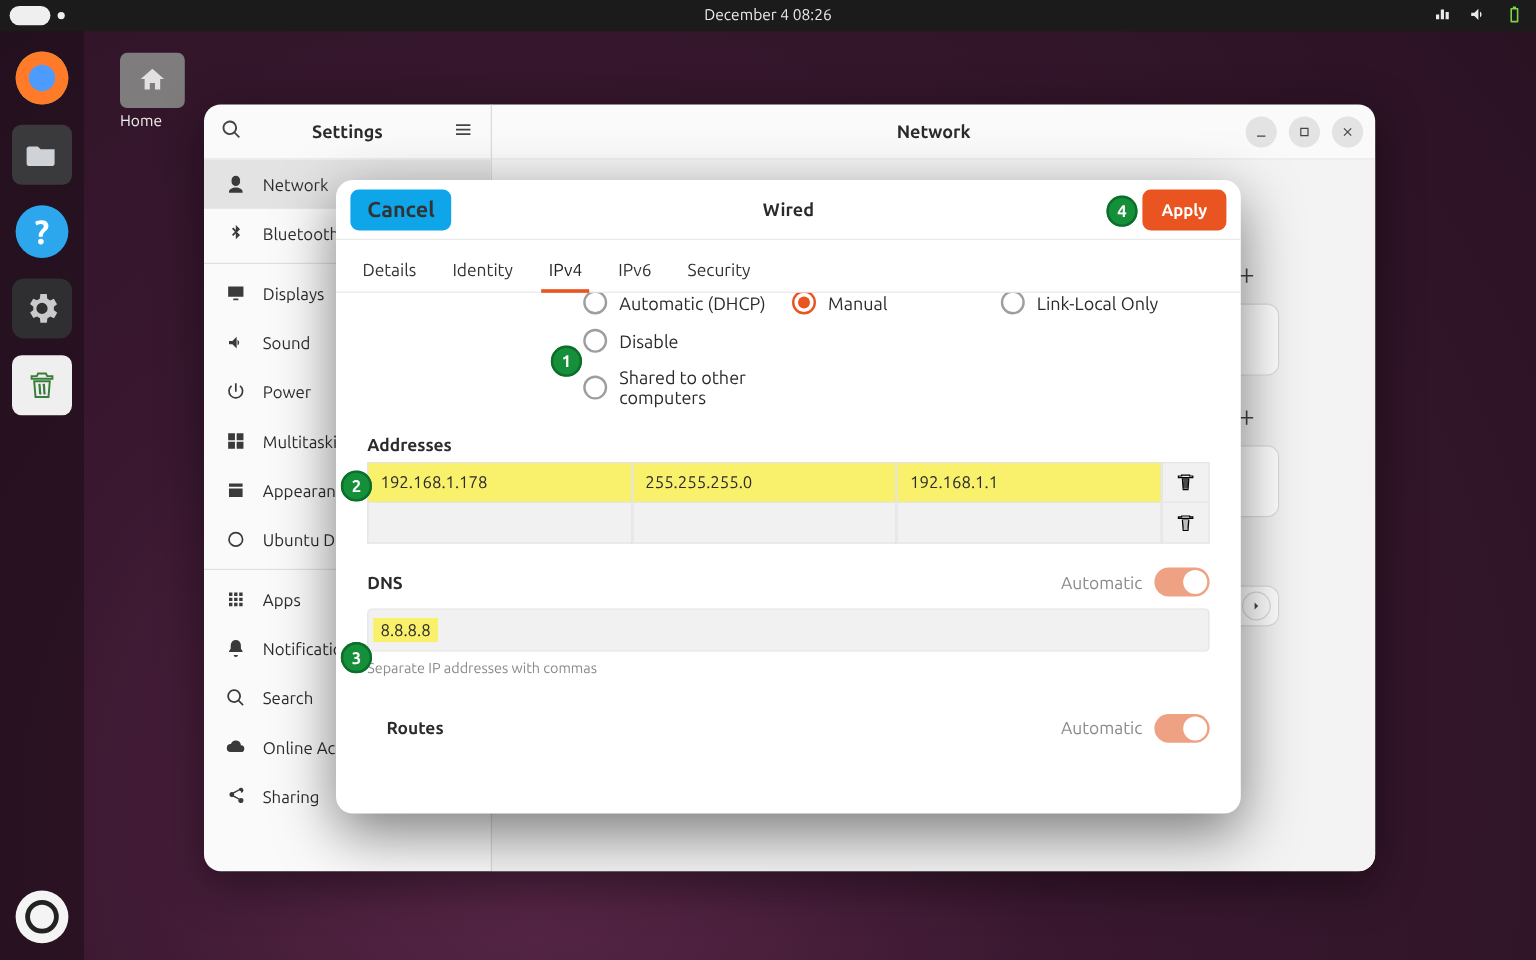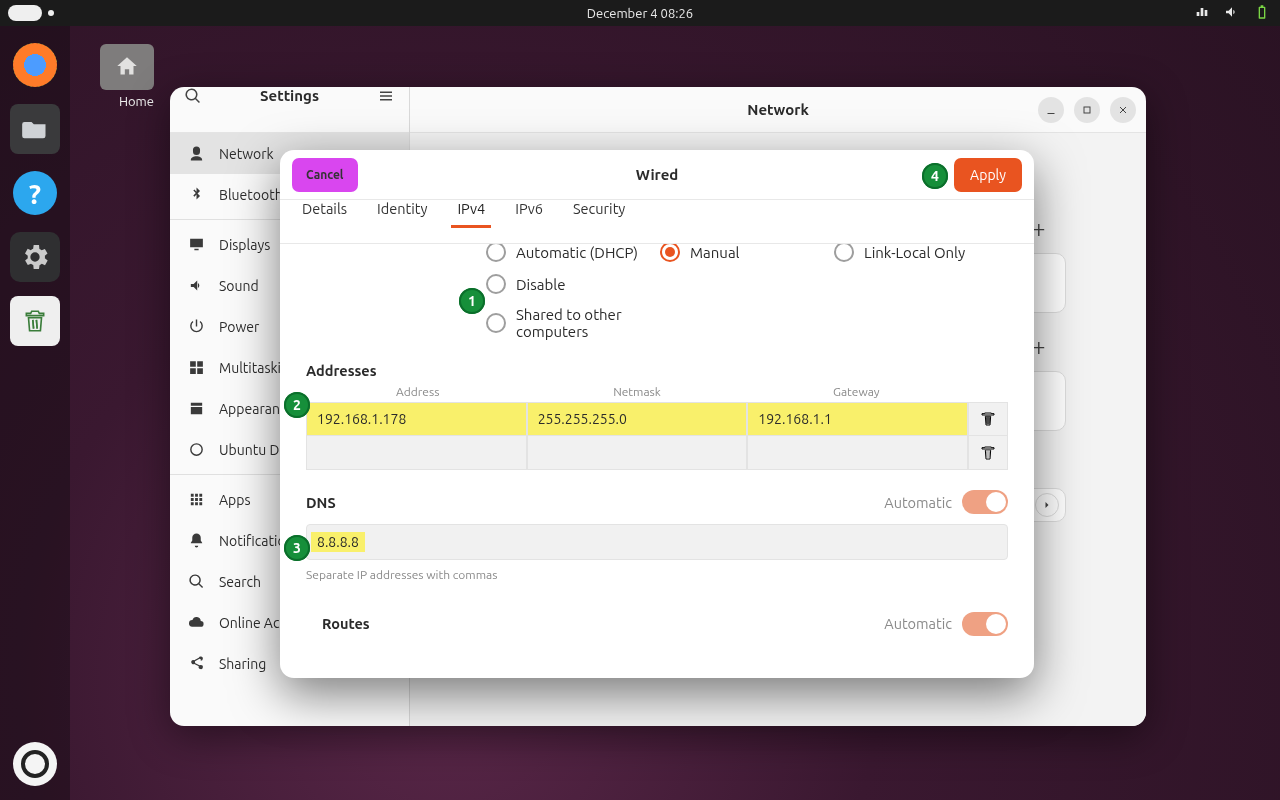--- a/index.html
+++ b/index.html
@@ -22,28 +22,28 @@
   .dock .files svg{fill:#cfd2d6;}
   .dock .help { background:#2ca7ee; border-radius:50%; color:#fff; font-size:28px; font-weight:700; width:44px;height:44px;display:flex;align-items:center;justify-content:center;}
   .dock .settings { background:#2f2f31; border-radius:10px;}
   .dock .settings svg{fill:#cacaca;}
   .dock .trash { background:#efefef; border-radius:8px;}
   .dock .trash svg{fill:#3a7d3a;}
   .dock .ubuntu { position:absolute; bottom:14px; width:44px;height:44px;border-radius:50%; background:#f4f4f4; display:flex;align-items:center;justify-content:center;}
   .dock .ubuntu-inner{width:28px;height:28px;border-radius:50%;border:4px solid #222;position:relative;}
 
   
-  .desk-home{position:absolute; top:44px; left:100px; text-align:right; color:#efefef; font-size:13px;}
+  .desk-home{position:absolute; top:44px; left:100px; text-align:left; color:#efefef; font-size:13px;}
   .desk-home .folder{width:54px;height:46px;background:#7e7c7c;border-radius:6px;margin:0 auto 4px;display:flex;align-items:center;justify-content:center;}
   .desk-home .folder svg{fill:#e2e1e0;}
 
   
   .window{ position:absolute; top:87px; left:170px; width:976px; height:639px; background:#fafafa; border-radius:14px; box-shadow:0 10px 40px rgba(0,0,0,.45); overflow:hidden; display:flex;}
   .sidebar{ width:240px; border-right:1px solid #d9d9d9; display:flex; flex-direction:column;}
-  .sb-header{height:46px; display:flex; align-items:flex-start; justify-content:space-between; padding:0 14px; border-bottom:1px solid #e4e4e4;}
+  .sb-header{height:46px; display:flex; align-items:center; justify-content:space-between; padding:0 14px; border-bottom:1px solid #e4e4e4;}
   .sb-header .title{font-weight:600;font-size:15px;color:#2b2b2b;}
   .sb-header svg{width:18px;height:18px;fill:#444;}
   .sb-list{flex:1; overflow:auto;}
   .sb-item{display:flex;align-items:center;gap:14px;padding:12px 18px;font-size:14px;color:#2d2d2d;cursor:pointer;}
   .sb-item.active{background:#e3e3e3;}
   .sb-item svg{width:17px;height:17px;fill:#3a3a3a;flex-shrink:0;}
   .sb-sep{border-top:1px solid #e0e0e0;margin:4px 0;}
 
   .content{flex:1; display:flex; flex-direction:column; position:relative;}
   .c-header{height:46px; display:flex; align-items:center; justify-content:center; border-bottom:1px solid #e4e4e4; position:relative;}
@@ -56,24 +56,24 @@
   .net-plus2{position:absolute; right:92px; top:200px; width:22px;height:22px; color:#444;font-size:24px;font-weight:300;}
   .net-card{position:absolute; right:80px; top:120px; width:620px; height:60px; border:1px solid #ddd; border-radius:10px; background:#fff;}
   .net-card2{position:absolute; right:80px; top:238px; width:620px; height:60px; border:1px solid #ddd; border-radius:10px; background:#fff;}
   .net-card3{position:absolute; right:80px; top:355px; width:620px; height:34px; border:1px solid #ddd; border-radius:10px; background:#fff;display:flex;align-items:center;justify-content:flex-end;padding-right:6px;}
   .net-arrow{width:24px;height:24px;border-radius:50%;background:#fff;border:1px solid #ddd;display:flex;align-items:center;justify-content:center;}
   .net-arrow svg{width:12px;height:12px;fill:#444;}
 
   
   .dialog{ position:absolute; top:150px; left:280px; width:754px; height:528px; background:#fff; border-radius:14px; box-shadow:0 16px 48px rgba(0,0,0,.5); overflow:hidden; display:flex; flex-direction:column;}
   .d-header{height:50px; display:flex; align-items:center; justify-content:center; position:relative; border-bottom:1px solid #e8e8e8; padding:0 12px;}
-  .d-header .cancel{position:absolute;left:12px; height:34px; padding:0 14px; background:#d946ef; border-radius:7px; font-size:12px; font-weight:600; color:#333; display:flex;align-items:center;}
+  .d-header .cancel{position:absolute;left:12px; height:34px; padding:0 14px; background:#0ea5e9; border-radius:7px; font-size:18px; font-weight:600; color:#333; display:flex;align-items:center;}
   .d-header .title{font-weight:600;font-size:15px;color:#2b2b2b;}
-  .d-header .apply{position:absolute;right:12px; height:34px; padding:0 16px; background:#e95420; border-radius:7px; font-size:14px; font-weight:400; color:#fff; display:flex;align-items:center;}
-  .tabs{height:44px; display:flex; align-items:flex-start; gap:30px; padding:0 22px; border-bottom:1px solid #e8e8e8;}
+  .d-header .apply{position:absolute;right:12px; height:34px; padding:0 16px; background:#e95420; border-radius:7px; font-size:14px; font-weight:700; color:#fff; display:flex;align-items:center;}
+  .tabs{height:44px; display:flex; align-items:flex-end; gap:30px; padding:0 22px; border-bottom:1px solid #e8e8e8;}
   .tab{padding-bottom:10px; font-size:14.5px; color:#333; cursor:pointer; position:relative;}
   .tab.active{color:#222;}
   .tab.active::after{content:""; position:absolute; left:-6px; right:-6px; bottom:-1px; height:3px; background:#e95420;}
   .d-body{flex:1; overflow:auto; padding:20px 26px 12px;}
   .sec-label{font-weight:600;font-size:14.5px;color:#2b2b2b;margin-bottom:6px;}
   .method-grid{display:grid; grid-template-columns: 1fr 1fr 1fr; row-gap:12px; margin-left:180px; margin-bottom:22px;}
   .method-row{display:flex; align-items:center; gap:10px;font-size:15px;color:#2b2b2b;}
   .radio{width:20px;height:20px;border-radius:50%;border:2px solid #9e9e9e;flex-shrink:0;display:flex;align-items:center;justify-content:center;}
   .radio.checked{border-color:#e95420;}
   .radio.checked::after{content:"";width:10px;height:10px;border-radius:50%;background:#e95420;}
@@ -324,26 +324,20 @@
           <span>Disable</span>
         </div>
       <div class="method-row" style="grid-column:1/2;">
           <div class="radio"></div>
           <span>Shared to other computers</span>
         </div>
     </div>
 
     <div class="addr-block">
       <div class="sec-label">Addresses</div>
-      <div class="addr-head">
-        <div>Address</div>
-        <div>Netmask</div>
-        <div>Gateway</div>
-        <div></div>
-      </div>
       <div id="addr-rows">
           <div class="addr-row">
             <div class="addr-cell hl">192.168.1.178</div>
             <div class="addr-cell hl">255.255.255.0</div>
             <div class="addr-cell hl">192.168.1.1</div>
             <div class="addr-del">
               <svg viewBox="0 0 24 24">
                 <path d="M7 4V3h10v1h4v2H3V4h4zm1 4h8l-1 13H9L8 8zm2 2v9m4-9v9" fill="none" stroke="currentColor" stroke-width="1.5"></path>
                 <path d="M9 8h6l-.7 12H9.7L9 8z"></path>
               </svg>

